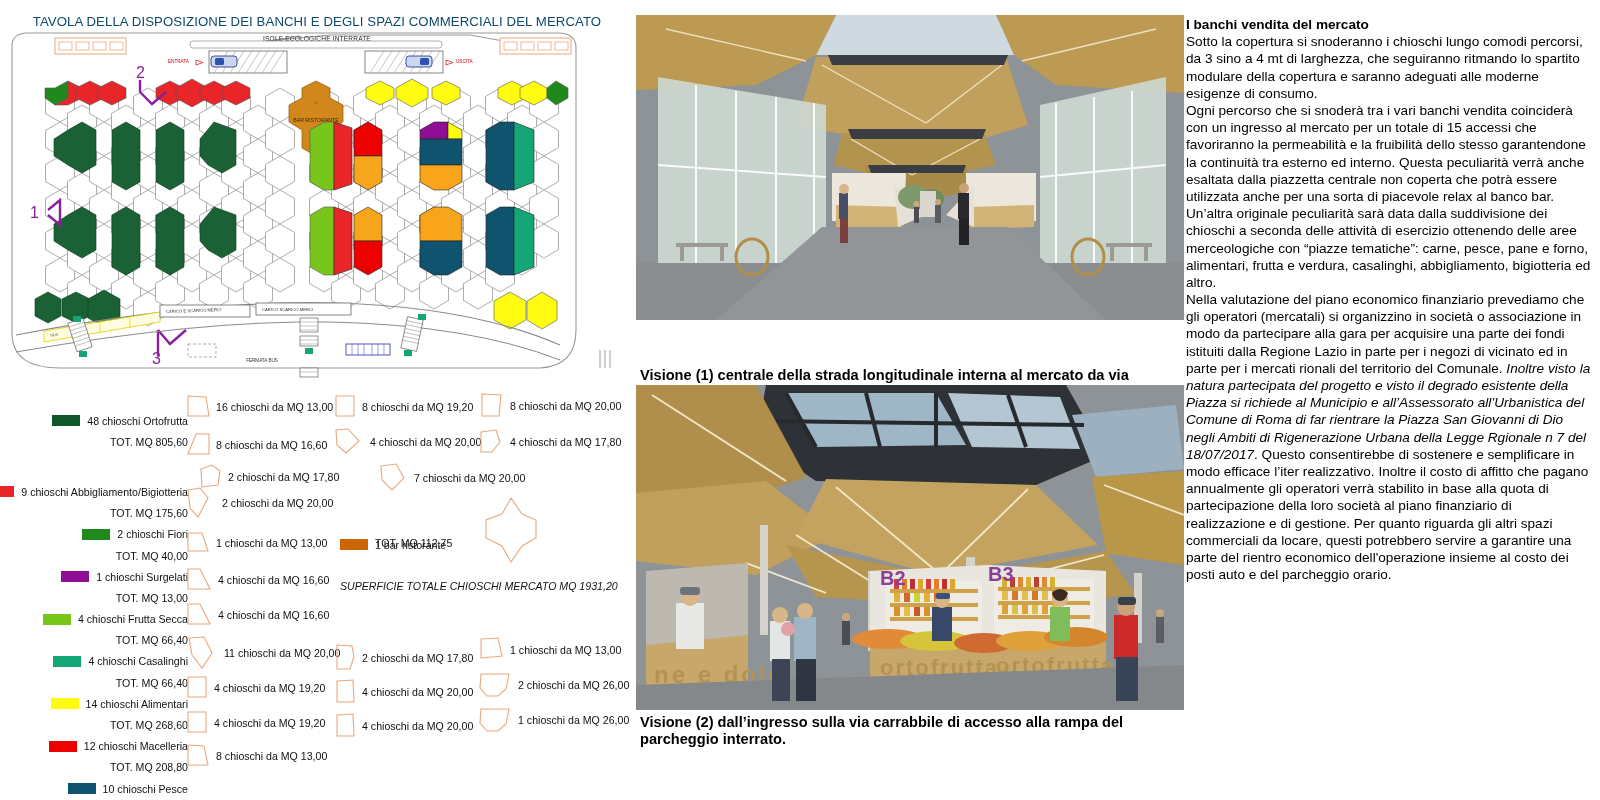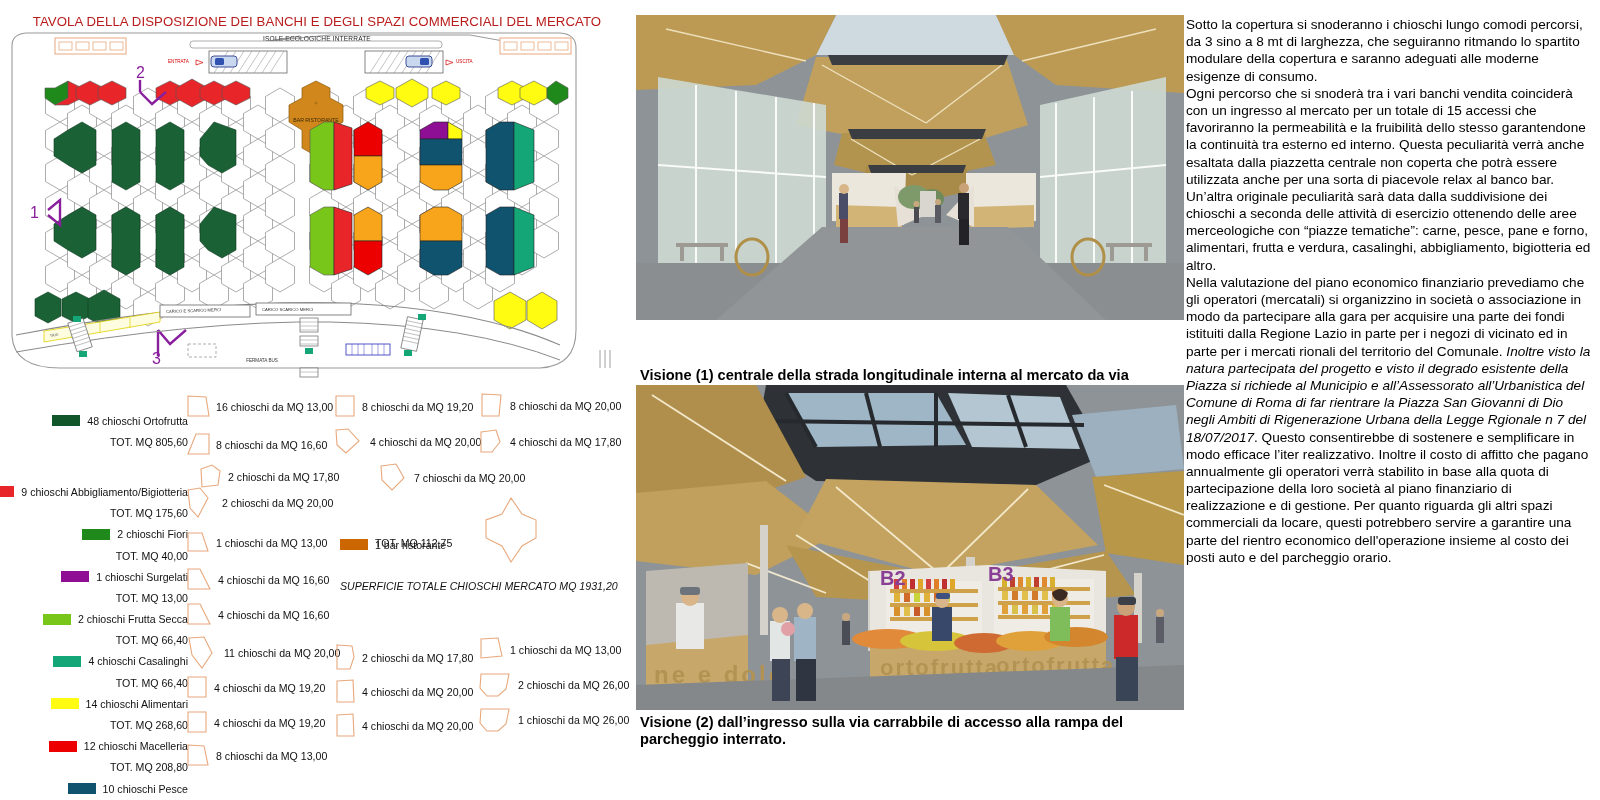--- a/index.html
+++ b/index.html
@@ -9,21 +9,21 @@
     font-family:"Liberation Sans", sans-serif;
     overflow:hidden;
     position:relative;
   }
   .page{position:relative;width:1600px;height:800px;}
 
   
   .left-panel{position:absolute;left:0;top:0;width:634px;height:800px;}
   .plan-title{
     position:absolute;left:0;top:14px;width:634px;text-align:center;
-    font-size:13.2px;letter-spacing:.1px;color:#b91c1c;font-weight:400;
+    font-size:13.2px;letter-spacing:.1px;color:#0c4a6e;font-weight:400;
   }
   .plan-sub{
     position:absolute;left:0;top:35px;width:634px;text-align:center;
     font-size:6.6px;letter-spacing:.15px;color:#222;
   }
   .plan-svg{position:absolute;left:0;top:0;width:634px;height:390px;}
 
   
   .legend{position:absolute;left:0;top:390px;width:634px;height:410px;}
   .legend-col1{position:absolute;left:8px;top:20px;width:180px;}
@@ -488,21 +488,21 @@
           </div>
         <div class="lg-row">
             <span class="sw" style="background: rgb(142, 15, 148);"></span>
             <span class="lg-lbl">1 chioschi Surgelati</span>
           </div>
         <div class="lg-row">
             <span class="lg-tot">TOT.  MQ 13,00</span>
           </div>
         <div class="lg-row">
             <span class="sw" style="background: rgb(121, 198, 27);"></span>
-            <span class="lg-lbl">2 chioschi Frutta Secca</span>
+            <span class="lg-lbl">4 chioschi Frutta Secca</span>
           </div>
         <div class="lg-row">
             <span class="lg-tot">TOT.  MQ 66,40</span>
           </div>
         <div class="lg-row">
             <span class="sw" style="background: rgb(21, 166, 120);"></span>
             <span class="lg-lbl">4 chioschi Casalinghi</span>
           </div>
         <div class="lg-row">
             <span class="lg-tot">TOT.  MQ 66,40</span>
@@ -923,18 +923,19 @@
             <rect x="520" y="232" width="8" height="26" fill="#5a5d66"></rect>
             <circle cx="524" cy="228" r="4" fill="#c9a87f"></circle>
           </g>
       </svg>
     </div>
 
     <div class="cap cap2">Visione (2) dall’ingresso sulla via carrabbile di accesso alla rampa del parcheggio interrato.</div>
   </div>
 
   <div class="right">
-    <div class="r-body">Sotto la copertura si snoderanno i chioschi lungo comodi percorsi, da 3 sino a 8 mt di larghezza, che seguiranno ritmando lo spartito modulare della copertura e saranno adeguati alle moderne esigenze di consumo.</div>
+    <div class="r-head">I banchi vendita del mercato</div>
+    <div class="r-body">Sotto la copertura si snoderanno i chioschi lungo comodi percorsi, da 3 sino a 4 mt di larghezza, che seguiranno ritmando lo spartito modulare della copertura e saranno adeguati alle moderne esigenze di consumo.</div>
     <div class="r-body">Ogni percorso che si snoderà tra i vari banchi vendita coinciderà con un ingresso al mercato per un totale di 15 accessi che favoriranno la permeabilità e la fruibilità dello stesso garantendone la continuità tra esterno ed interno. Questa peculiarità verrà anche esaltata dalla piazzetta centrale non coperta che potrà  essere utilizzata anche per una sorta di piacevole relax al banco bar. Un’altra originale peculiarità sarà data dalla suddivisione dei chioschi a seconda delle attività di esercizio ottenendo delle aree merceologiche con “piazze tematiche”: carne, pesce, pane e forno, alimentari, frutta e verdura, casalinghi, abbigliamento, bigiotteria ed altro.</div>
     <div class="r-body"><span>Nella valutazione del piano economico finanziario prevediamo che gli operatori (mercatali) si organizzino in società o associazione in modo da partecipare alla gara per acquisire una parte dei fondi istituiti dalla Regione Lazio in parte per i negozi di vicinato ed in parte per i mercati rionali del territorio del Comunale. </span><span class="ital">Inoltre visto la natura partecipata del progetto e visto il degrado esistente della Piazza si richiede al Municipio e all’Assessorato all’Urbanistica del Comune di Roma di far rientrare la Piazza San Giovanni di Dio negli Ambiti di Rigenerazione Urbana della Legge Rgionale n 7 del 18/07/2017</span><span>. Questo consentirebbe di sostenere e semplificare in modo efficace l’iter realizzativo. Inoltre il costo di affitto che pagano annualmente gli operatori verrà stabilito in base alla quota di partecipazione della loro società al piano finanziario di realizzazione e di gestione. Per quanto riguarda gli altri spazi commerciali da locare, questi potrebbero servire a garantire una parte del rientro economico dell'operazione insieme al costo dei posti auto e del parcheggio orario.</span></div>
   </div>
 
 </div>
 
 </body></html>

